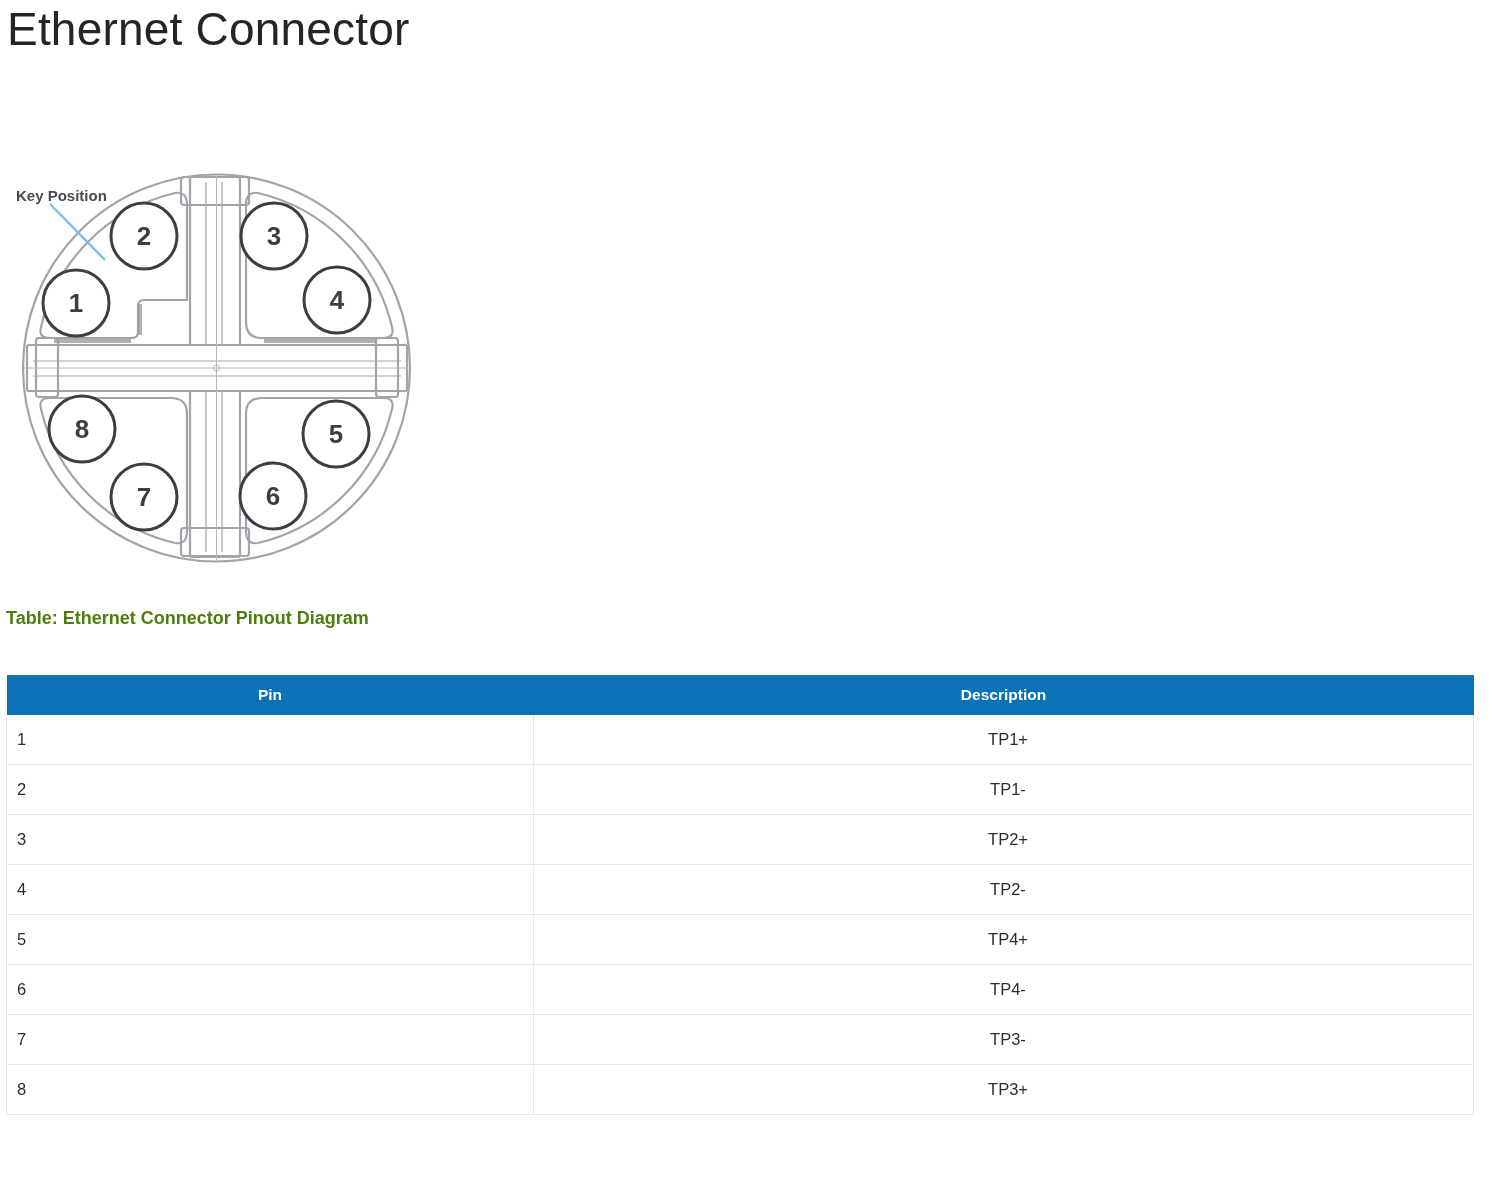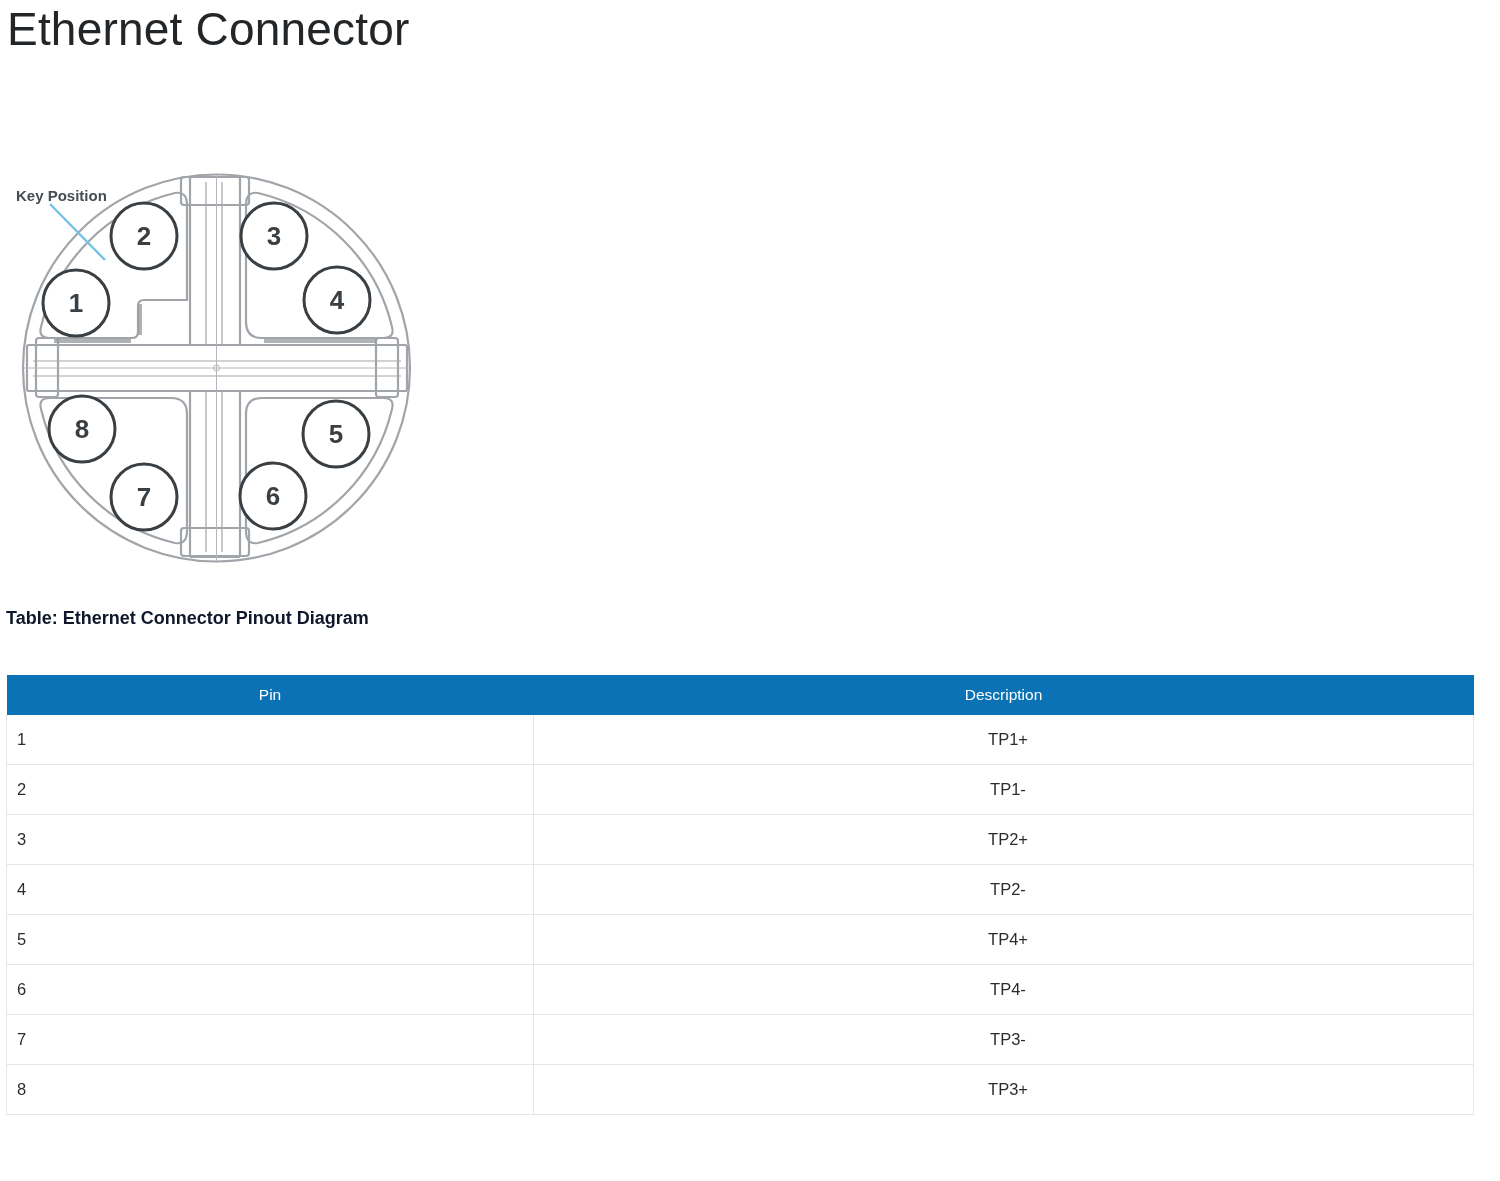--- a/index.html
+++ b/index.html
@@ -54,37 +54,37 @@
     font-weight: bold;
   }
   .leader { stroke: var(--leader-blue); stroke-width: 2.4; fill: none; }
 
   .table-caption {
     position: absolute;
     left: 6px;
     top: 608px;
     font-size: 18px;
     font-weight: bold;
-    color: #0f172a;
+    color: #4d7c0f;
   }
   .pinout-table {
     position: absolute;
     left: 6px;
     top: 675px;
     width: 1467px;
     border-collapse: collapse;
     table-layout: fixed;
   }
   .pinout-table col.col-pin  { width: 527px; }
   .pinout-table col.col-desc { width: 940px; }
   .pinout-table thead th {
     background: var(--accent-blue);
     color: var(--header-text);
     font-size: 15.5px;
-    font-weight: normal;
+    font-weight: bold;
     height: 40px;
     text-align: center;
     padding: 0;
     border: none;
   }
   .pinout-table tbody td {
     height: 49px;
     font-size: 16.5px;
     color: #2a2d2f;
     border-bottom: 1px solid var(--border-gray);

